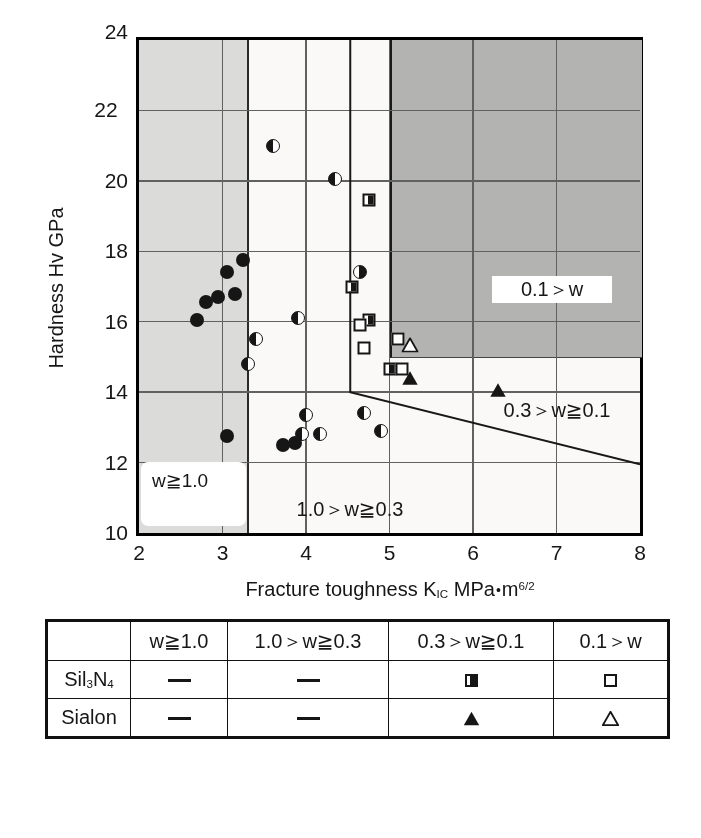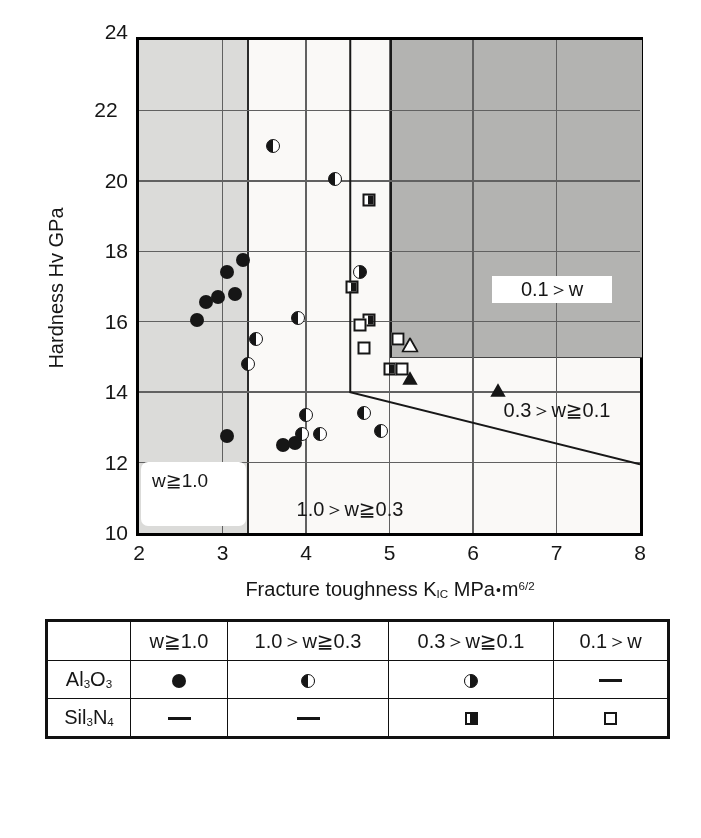--- a/index.html
+++ b/index.html
@@ -162,29 +162,33 @@
         <tr>
           <th style="width: 82px; height: 38px;"></th>
           <th style="width: 96px; height: 38px;">w≧1.0</th>
           <th style="width: 160px; height: 38px;">1.0＞w≧0.3</th>
           <th style="width: 164px; height: 38px;">0.3＞w≧0.1</th>
           <th style="width: 113px; height: 38px;">0.1＞w</th>
         </tr>
       </thead>
     <tbody>
         <tr>
-          <th style="height: 37px;"><span>Al</span><span class="sub">3</span><span>O</span><span class="sub">3</span></th>
-          <td><div class="sym circle-filled inline"></div></td>
-          <td><div class="sym circle-half-left inline"></div></td>
-          <td><div class="sym circle-half-right inline"></div></td>
-          <td><div class="dash inline"></div></td>
-        </tr>
-        <tr>
           <th style="height: 37px;"><span>Sil</span><span class="sub">3</span><span>N</span><span class="sub">4</span></th>
           <td><div class="dash inline"></div></td>
           <td><div class="dash inline"></div></td>
           <td><div class="sym square-half-right inline"></div></td>
           <td><div class="sym square-open inline"></div></td>
+        </tr>
+        <tr>
+          <th style="height: 37px;"><span>Sialon</span></th>
+          <td><div class="dash inline"></div></td>
+          <td><div class="dash inline"></div></td>
+          <td><div class="sym tri inline"><svg width="17" height="15" viewBox="0 0 17 15">
+                <polygon points="8.5,0.8 16.2,14.2 0.8,14.2" fill="#161616"></polygon>
+              </svg></div></td>
+          <td><div class="sym tri inline"><svg width="17" height="15" viewBox="0 0 17 15">
+                <polygon points="8.5,0.8 16.2,14.2 0.8,14.2" fill="#ffffff" stroke="#161616" stroke-width="1.8"></polygon>
+              </svg></div></td>
         </tr>
       </tbody>
   </table>
 
 </div>
 
 </body></html>

